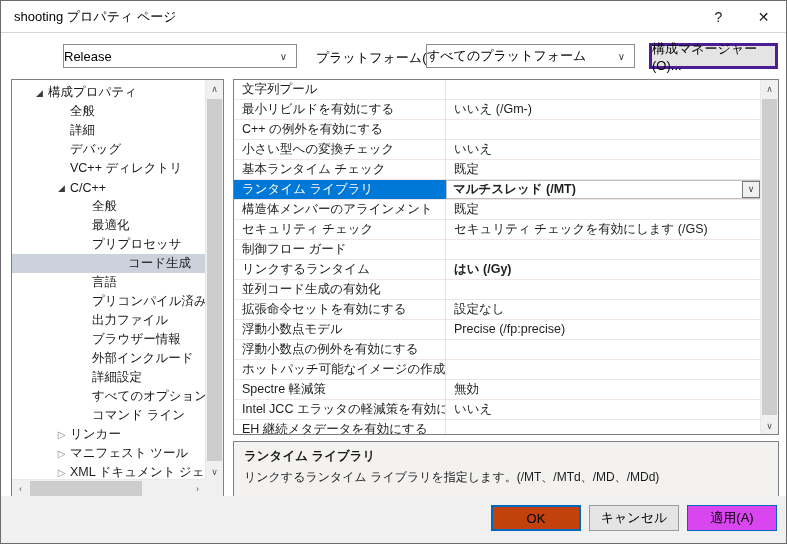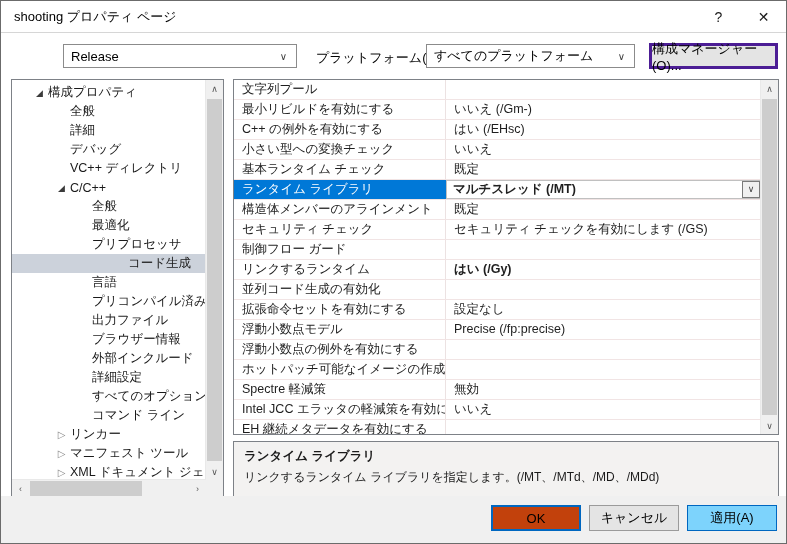--- a/index.html
+++ b/index.html
@@ -20,21 +20,21 @@
   }
   .title{padding-left:13px;font-size:13px;color:#000;}
   .title-buttons{margin-left:auto;display:flex;height:100%;}
   .tb-btn{width:45px;height:100%;display:flex;align-items:center;justify-content:center;
     font-size:14px;color:#1a1a1a;cursor:default;}
   
   .cfg-label{position:absolute;font-size:13px;color:#000;}
   .combo{
     position:absolute;height:24px;background:#fff;border:1px solid #8b8b8b;
     display:flex;align-items:center;font-size:13px;color:#000;
-    padding-left:7px;box-sizing:border-box;
+    box-sizing:border-box;
   }
   .combo .chev{margin-left:auto;padding-right:9px;color:#404040;font-size:10px;}
   .btn-gray{
     position:absolute;height:26px;background:#e4e4e4;border:3px solid #4c1d95;
     font-size:13px;color:#000;display:flex;align-items:center;justify-content:center;
     box-sizing:border-box;
   }
   
   .panel{position:absolute;background:#fff;border:1px solid #7d8187;box-sizing:border-box;overflow:hidden;}
   
@@ -70,21 +70,21 @@
   
   .descr{left:232px;top:440px;width:546px;height:57px;background:#f3f2f1;padding:6px 10px;}
   .descr-title{font-size:12.5px;font-weight:bold;color:#1a1a1a;}
   .descr-text{font-size:12px;color:#1a1a1a;margin-top:4px;}
   
   .footer{position:absolute;left:0;right:0;bottom:0;height:47px;background:#f0f0f0;}
   .f-btn{position:absolute;top:9px;width:90px;height:26px;font-size:13px;color:#000;
     display:flex;align-items:center;justify-content:center;box-sizing:border-box;}
   .btn-ok{left:490px;background:#c2410c;border:2px solid #0067c0;}
   .btn-cancel{left:588px;background:#e4e4e4;border:1px solid #9b9b9b;}
-  .btn-apply{left:686px;background:#7dd3fc;border:1px solid #0067c0;}
+  .btn-apply{left:686px;background:#d946ef;border:1px solid #0067c0;}
 </style>
 </head>
 <body>
 
 <div class="dialog">
 
   <div class="titlebar">
     <div class="title">shooting プロパティ ページ</div>
     <div class="title-buttons">
       <div class="tb-btn">
@@ -213,21 +213,20 @@
         <div class="grid-row">
           <div class="cell name">文字列プール</div>
           <div class="cell value"></div>
         </div>
         <div class="grid-row">
           <div class="cell name">最小リビルドを有効にする</div>
           <div class="cell value">いいえ (/Gm-)</div>
         </div>
         <div class="grid-row">
           <div class="cell name">C++ の例外を有効にする</div>
-          <div class="cell value">はい (/EHsc)</div>
         </div>
         <div class="grid-row">
           <div class="cell name">小さい型への変換チェック</div>
           <div class="cell value">いいえ</div>
         </div>
         <div class="grid-row">
           <div class="cell name">基本ランタイム チェック</div>
           <div class="cell value">既定</div>
         </div>
         <div class="grid-row selected">

